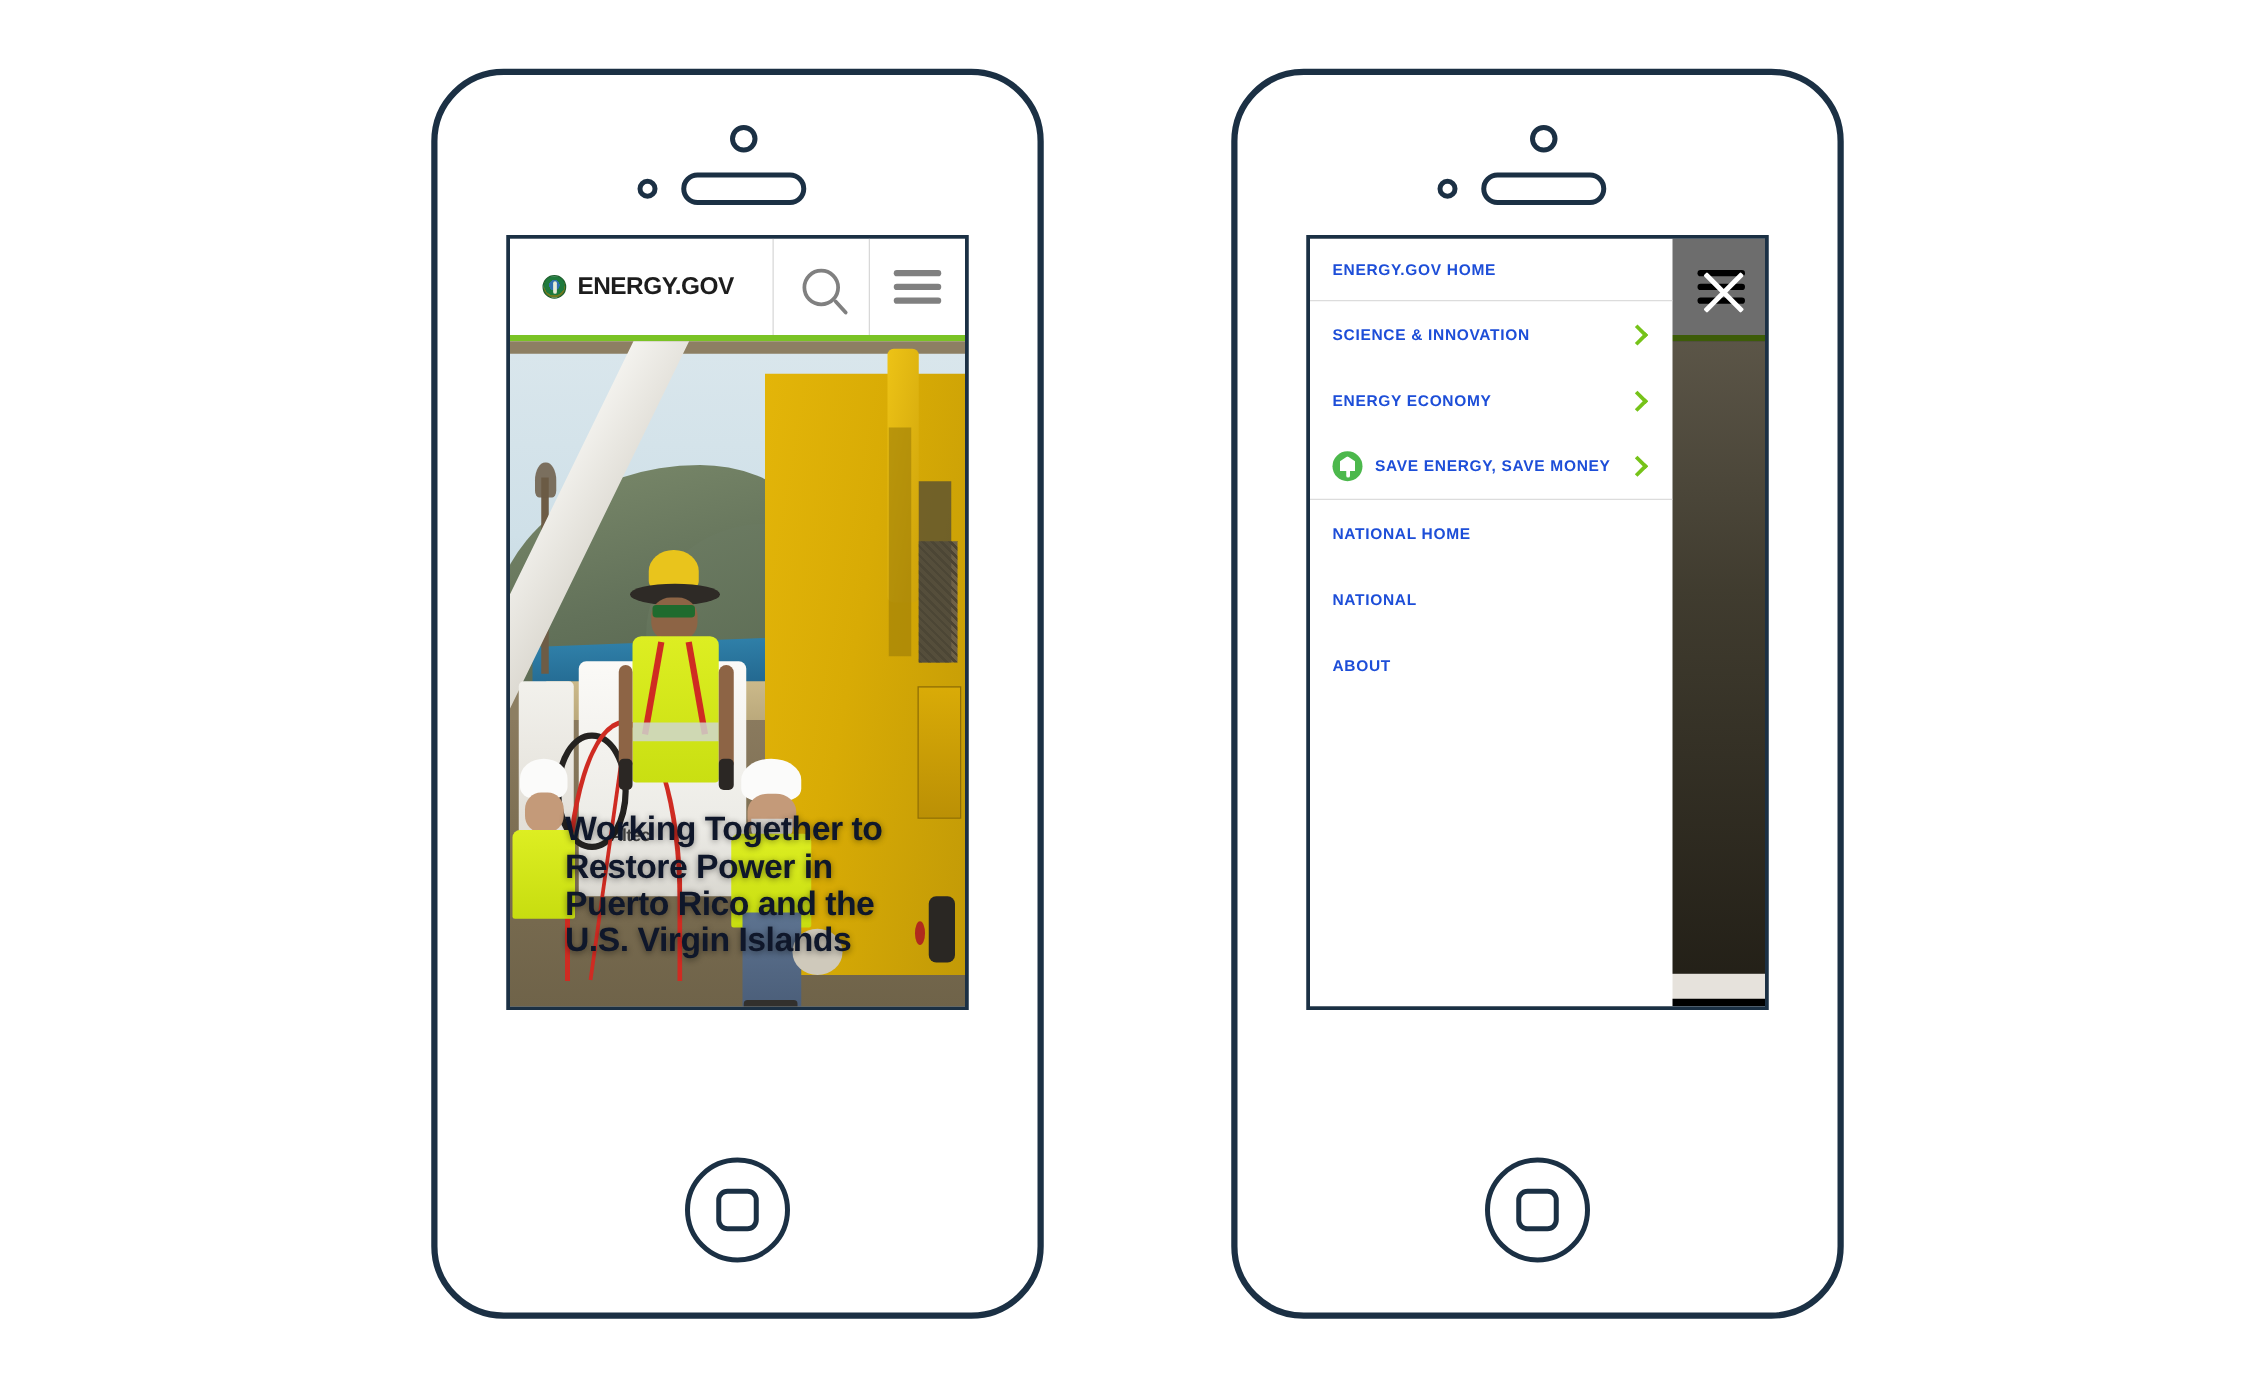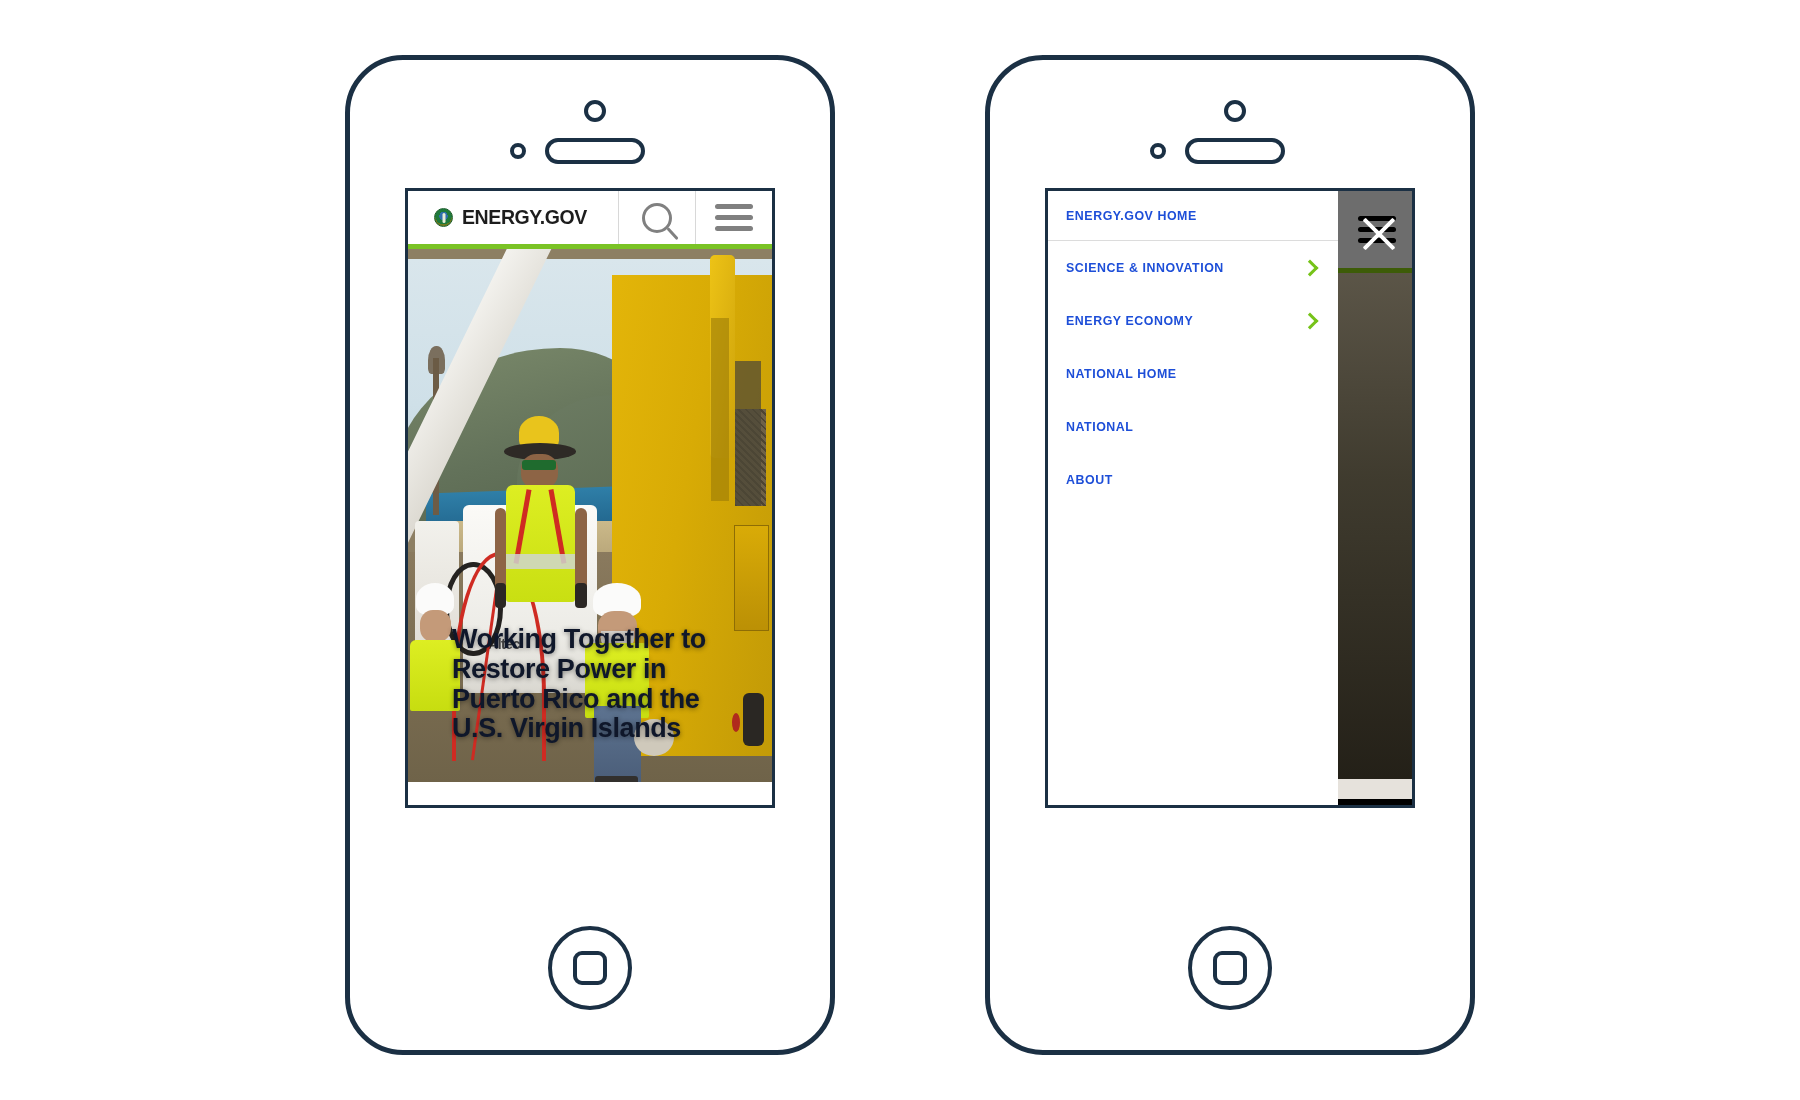--- a/index.html
+++ b/index.html
@@ -81,21 +81,21 @@
     height: 620px;
     border: 3px solid #1b3044;
     box-sizing: border-box;
     overflow: hidden;
     background: #ffffff;
   }
 
   
   .site-header {
     display: flex;
-    height: 58px;
+    height: 82px;
     background: #ffffff;
     border-bottom: 5px solid #7ac325;
     box-sizing: border-box;
   }
   .brand {
     flex: 1 1 auto;
     display: flex;
     align-items: center;
     padding-left: 26px;
     gap: 9px;
@@ -628,20 +628,25 @@
         <span class="menu-label">SCIENCE &amp; INNOVATION</span>
         <span class="chev"></span>
       </div>
 
       <div class="menu-item">
         <span class="menu-label">ENERGY ECONOMY</span>
         <span class="chev"></span>
       </div>
 
 
+      <div class="menu-item menu-group-end">
+        <span class="energy-icon"></span>
+        <span class="menu-label">SAVE ENERGY, SAVE MONEY</span>
+        <span class="chev"></span>
+      </div>
 
       <div class="menu-item">
         <span class="menu-label">NATIONAL HOME</span>
       </div>
 
       <div class="menu-item">
         <span class="menu-label">NATIONAL</span>
       </div>
 
       <div class="menu-item">

